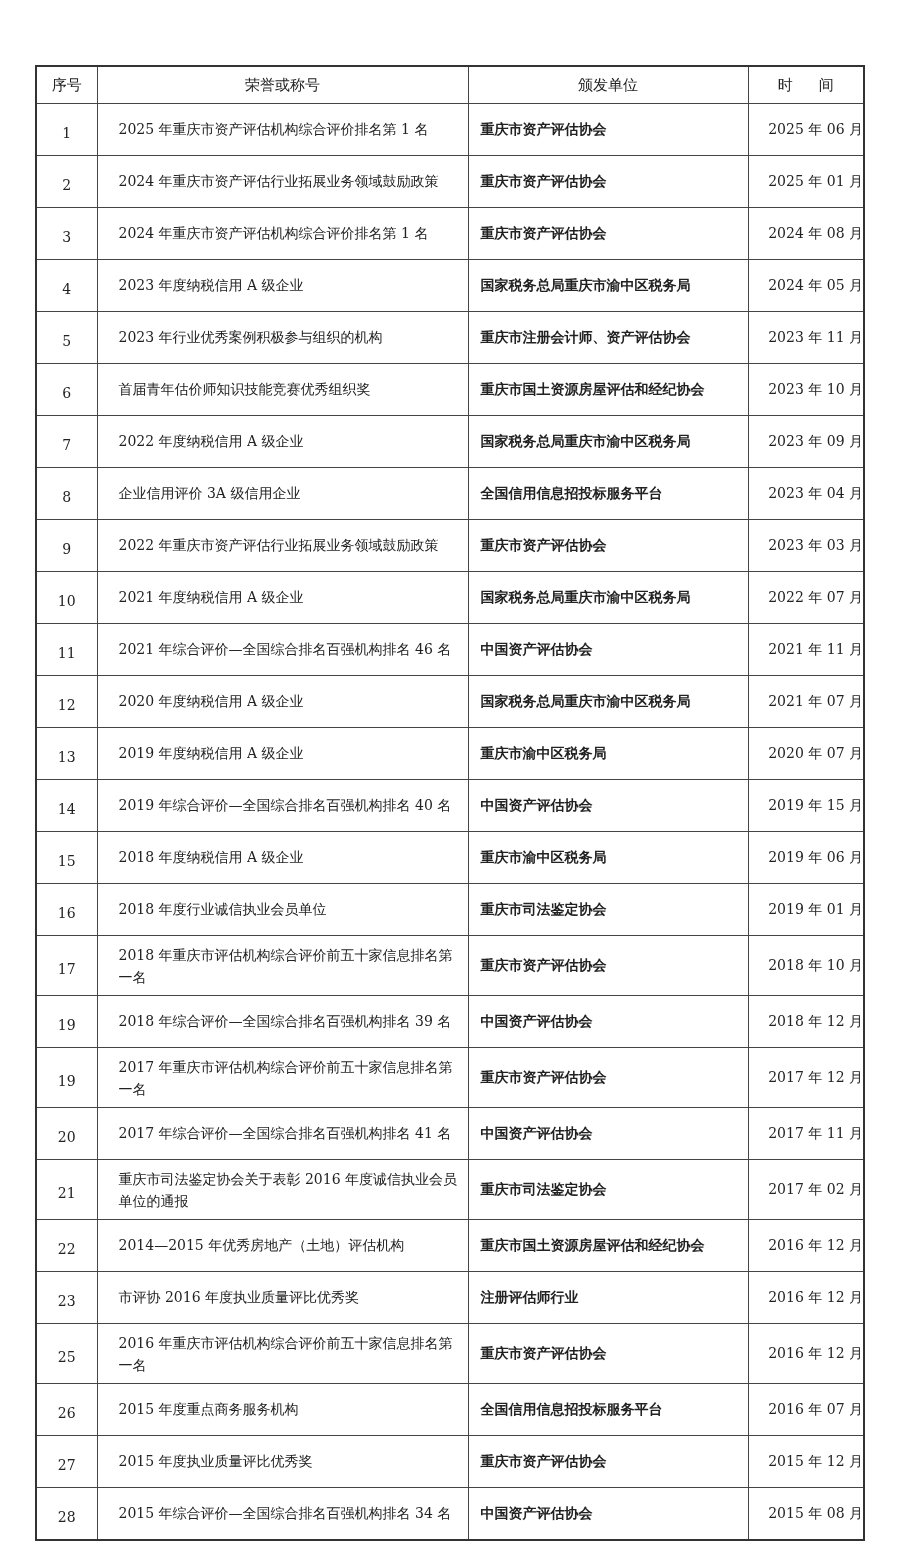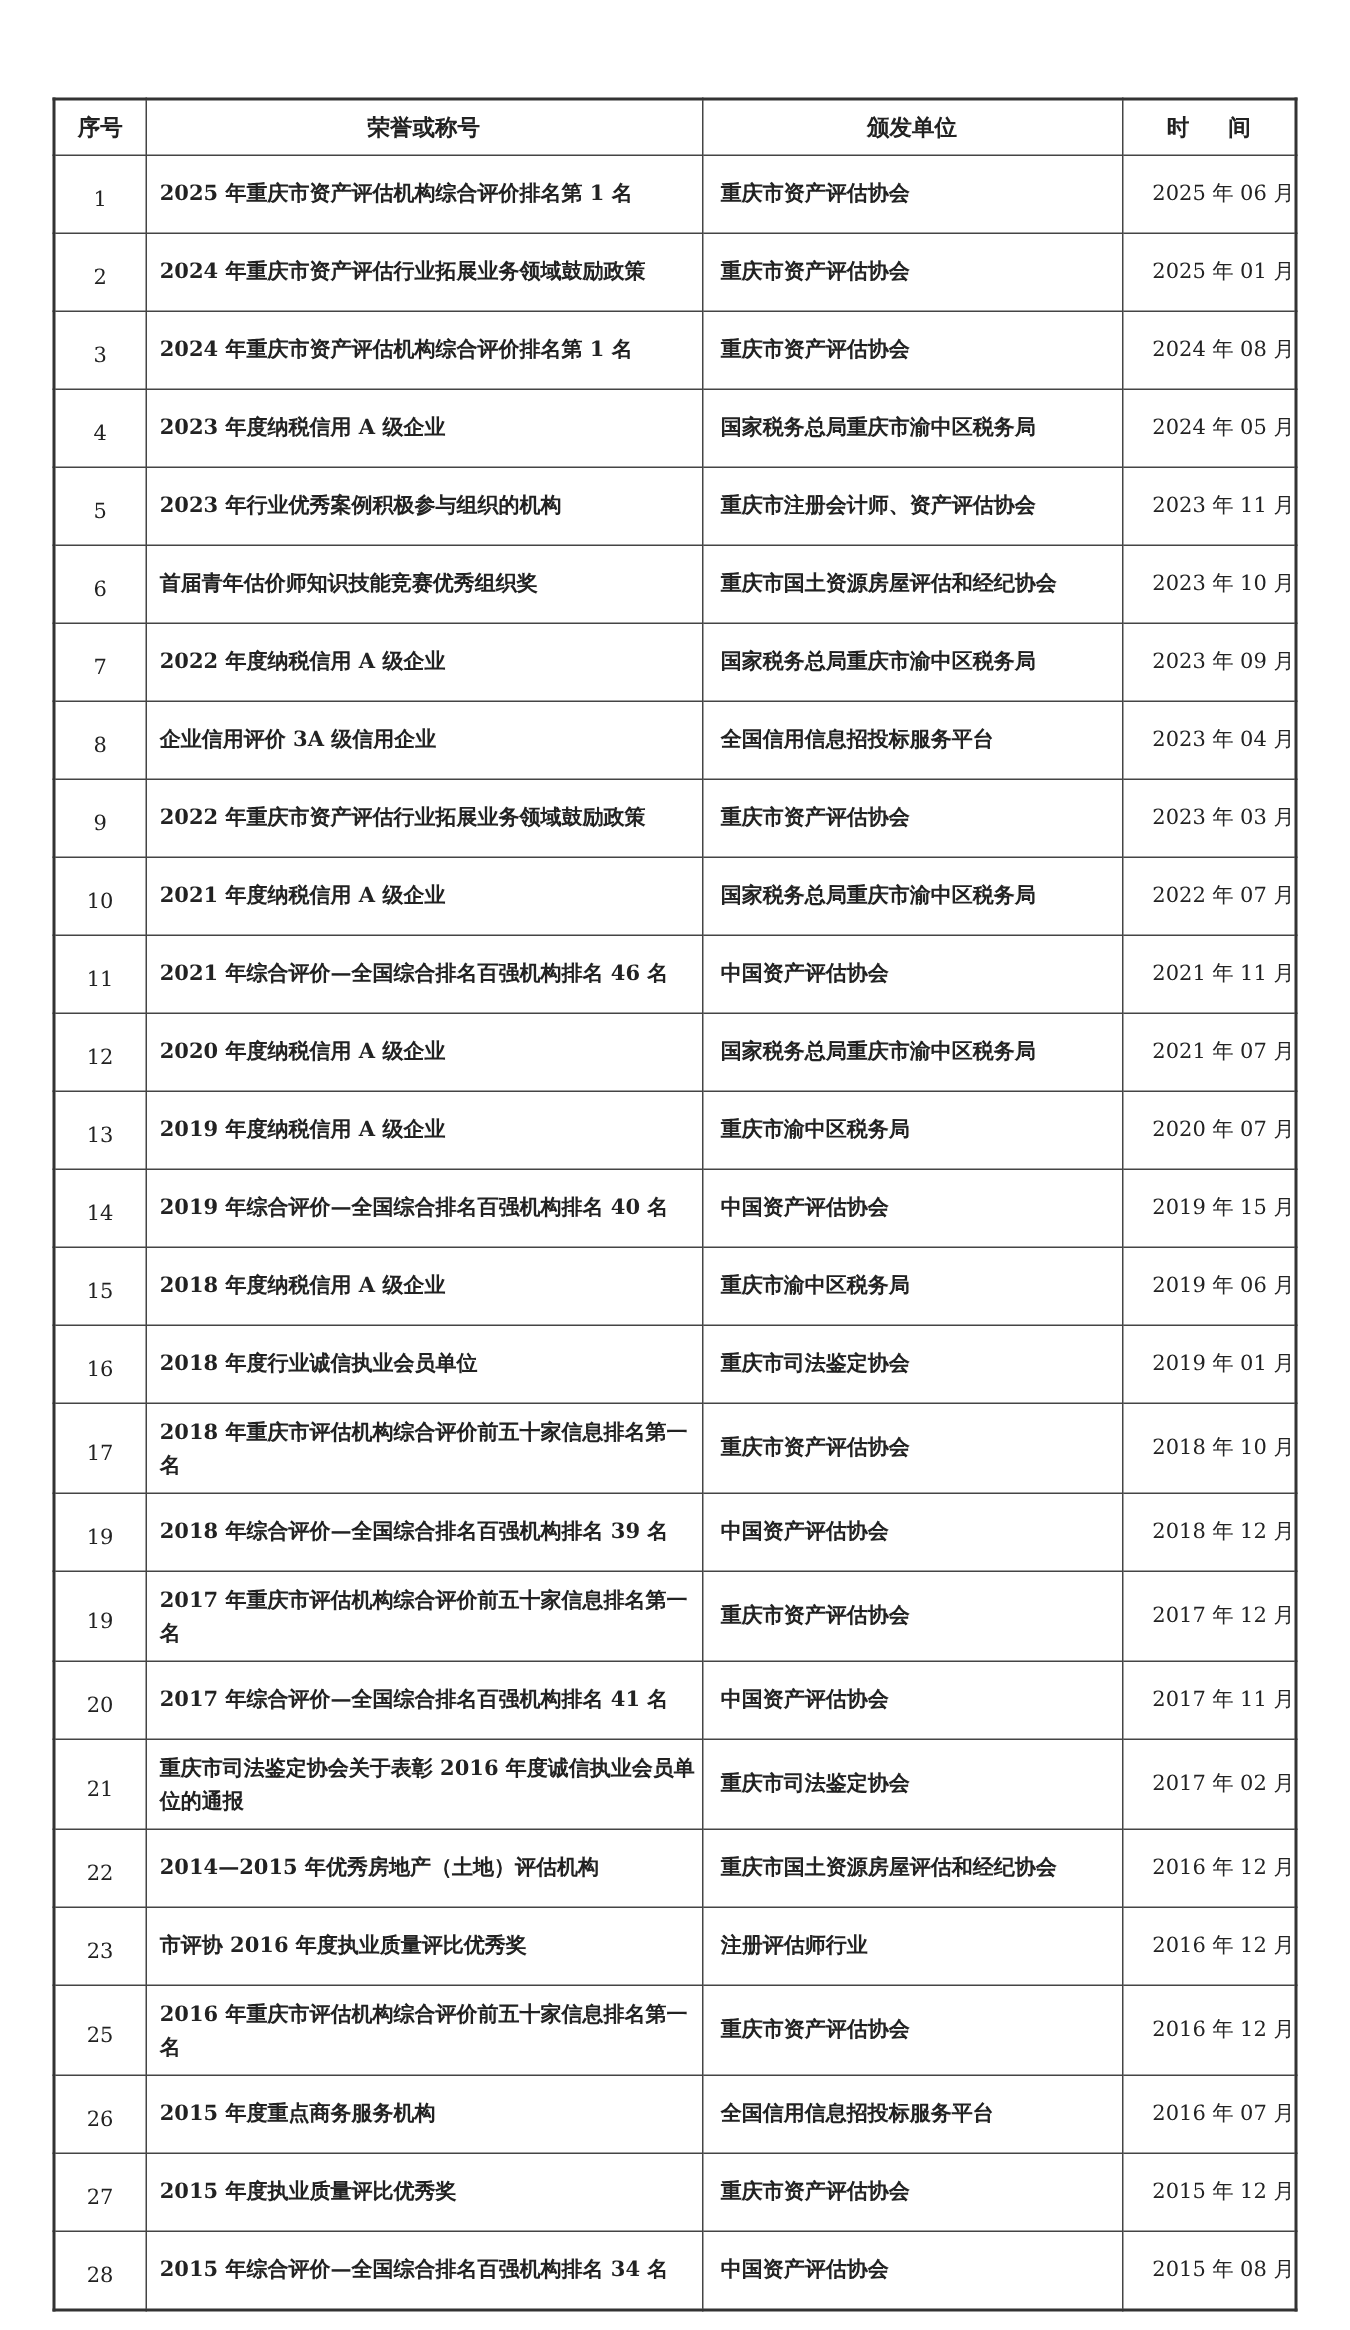--- a/index.html
+++ b/index.html
@@ -31,34 +31,33 @@
     .doc-table th, .doc-table td {
       border: 1px solid #444444;
       font-size: 14px;
       line-height: 21px;
       padding: 0;
       vertical-align: middle;
       overflow: hidden;
     }
     .doc-table th {
       height: 36px;
-      font-weight: bold;
+      font-weight: normal;
       text-align: center;
       font-size: 15px;
     }
     .doc-table th.h-date span.gap { display: inline-block; width: 26px; }
     .doc-table td.seq {
       text-align: center;
       padding-top: 8px;
     }
     .doc-table td.honor {
       text-align: left;
-      padding-left: 9px;
+      padding-left: 21px;
       padding-right: 4px;
-      font-weight: bold;
     }
     .doc-table td.issuer {
       text-align: left;
       padding-left: 12px;
       white-space: nowrap;
       font-weight: bold;
     }
     .doc-table td.date {
       text-align: right;
       white-space: nowrap;

